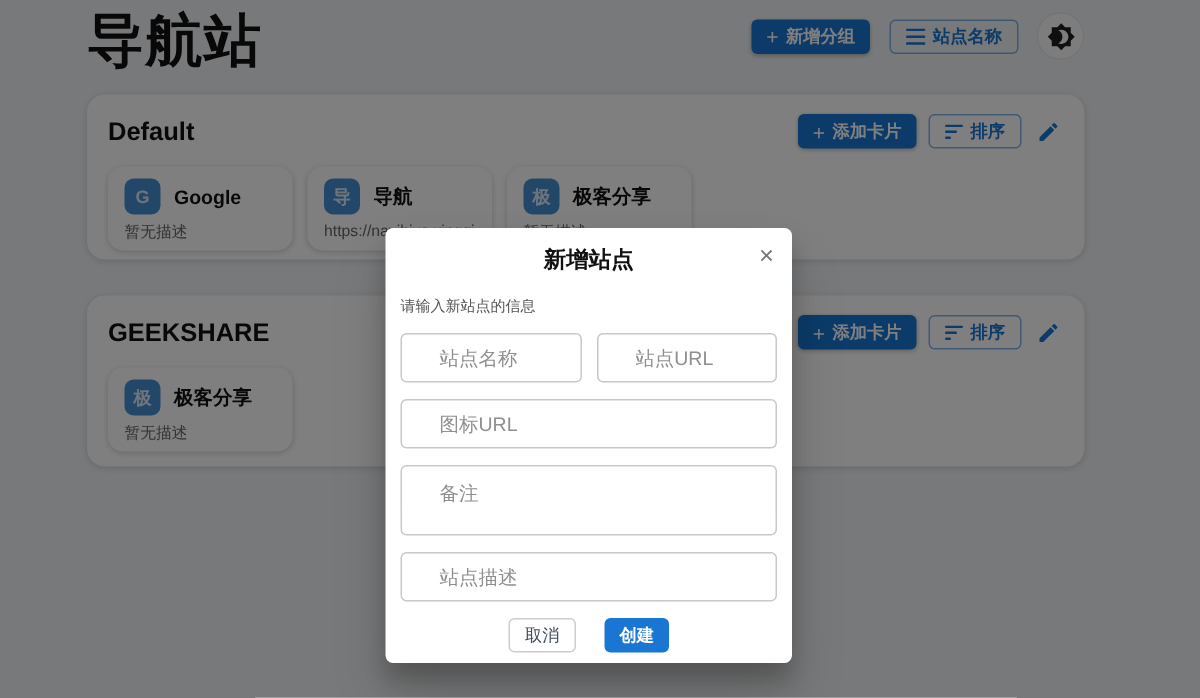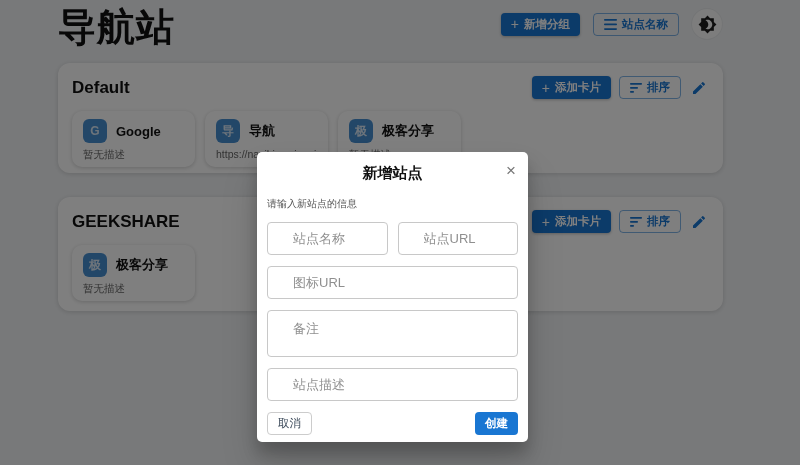--- a/index.html
+++ b/index.html
@@ -37,21 +37,21 @@
   
   .overlay { position:absolute; inset:0; background:rgba(0,0,0,.5); }
   .modal { position:absolute; left:257px; top:152px; width:271px; height:290px; background:#fff; border-radius:5px; padding:12px 10px; box-shadow:0 11px 15px rgba(0,0,0,.2), 0 24px 38px rgba(0,0,0,.14); }
   .modal-title { font-size:15px; font-weight:700;text-align:center; }
   .modal-close { position:absolute; top:8px; right:10px; background:none; border:none; font-size:17px; color:#777; cursor:pointer; line-height:1; padding:2px; }
   .modal-sub { margin-top:14px; font-size:10px; color:#555; }
   .frow { display:flex; gap:10px; margin-top:11px; }
   .inp { width:100%; border:1px solid #c8c8c8; border-radius:4px; height:33px; padding:0 25px; font-size:13px; color:#333; font-family:inherit; background:#fff; }
   .inp::placeholder { color:#8f8f8f; opacity:1; }
   textarea.inp { height:47px; padding-top:9px; resize:none; }
-  .modal-footer { display:flex; justify-content:space-between; gap:19px; margin-top:11px; }
+  .modal-footer { display:flex; justify-content:center; gap:19px; margin-top:11px; }
   .btn-cancel { border:1px solid #ccc; background:#fff; color:#3c4a5a; }
   .btn-create { background:#1976d2; color:#fff; border:none; font-weight:600; }
   svg { display:block; }
 </style>
 </head>
 <body>
 
 <h1 class="page-title">导航站</h1>
 
 <div class="header-actions">

